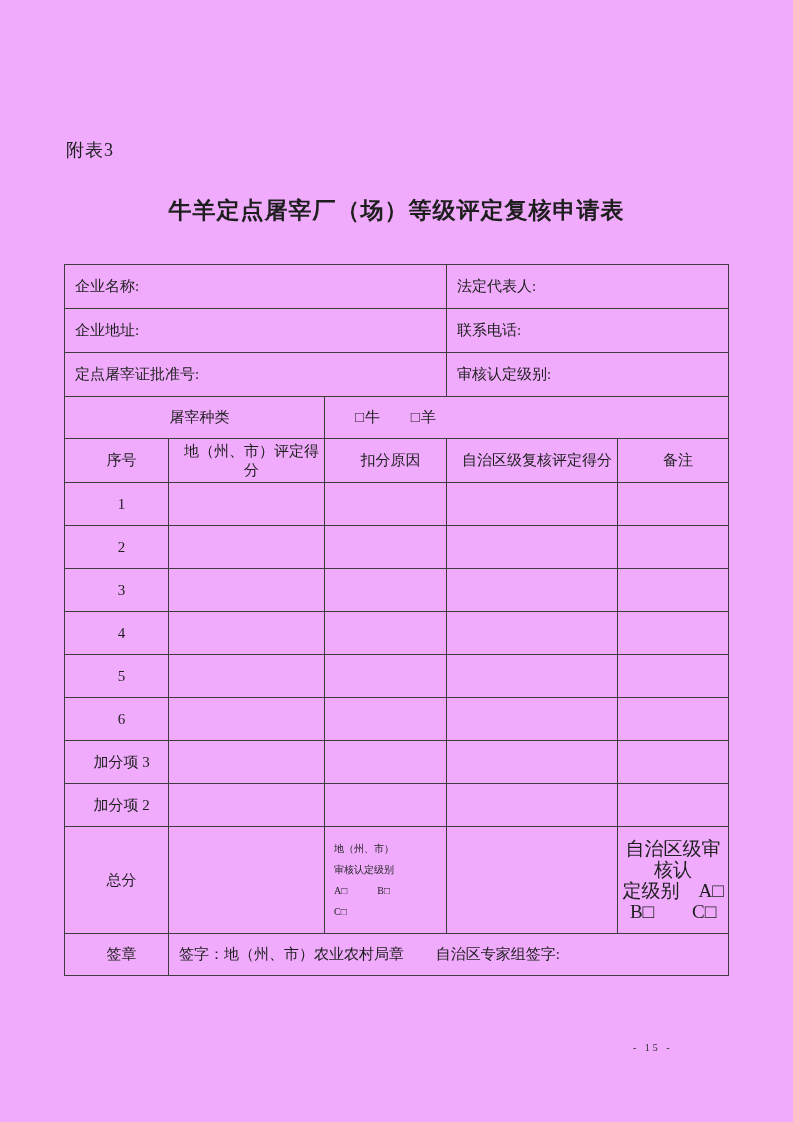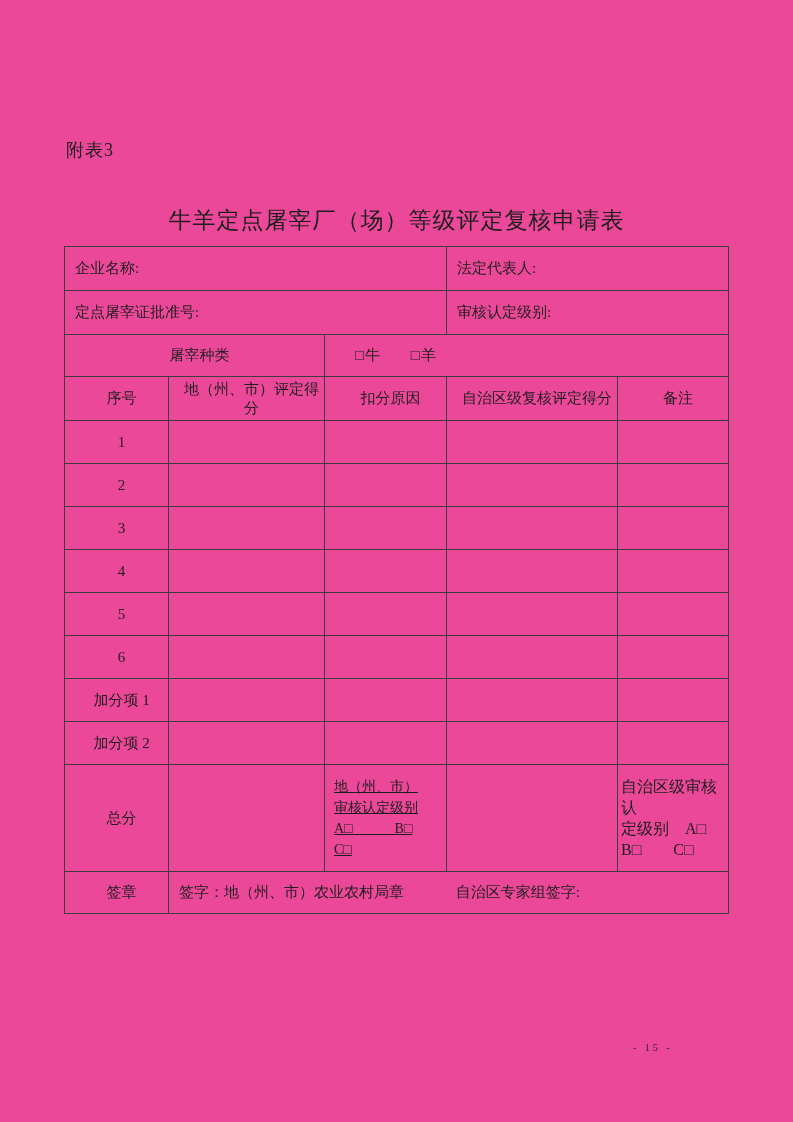--- a/index.html
+++ b/index.html
@@ -5,47 +5,47 @@
   html, body {
     margin: 0;
     padding: 0;
     background: #e8e8e8;
   }
   .page {
     position: relative;
     width: 793px;
     height: 1122px;
     margin: 0 auto;
-    background: #ec4899;
+    background: #f0abfc;
     color: #1e1e1e;
     font-family: "Liberation Serif", "DejaVu Serif", serif;
     overflow: hidden;
   }
   .appendix {
     position: absolute;
     left: 66px;
     top: 138px;
     font-size: 18px;
     letter-spacing: 1px;
   }
   .doc-title {
     position: absolute;
     left: 0;
     right: 0;
     top: 195px;
-    margin: 10px;
+    margin: 0;
     text-align: center;
     font-size: 23px;
-    font-weight: normal;
+    font-weight: bold;
     letter-spacing: 1px;
   }
   table.form-table {
     position: absolute;
     left: 64px;
-    top: 246px;
+    top: 264px;
     width: 664px;
     border-collapse: collapse;
     table-layout: fixed;
     font-size: 15px;
   }
   table.form-table td {
     border: 1px solid #3d3d3d;
     padding: 0 0 0 10px;
     vertical-align: middle;
     overflow: hidden;
@@ -62,37 +62,36 @@
   .r-sign td   { height: 41px; }
   .species-cell {
     padding-left: 30px !important;
   }
   .species-opt {
     display: inline-block;
     margin-right: 26px;
     letter-spacing: 1px;
   }
   .grade-cell-left {
-    font-size: 14px;
+    font-size: 10px;
     line-height: 21px;
     padding: 6px 4px 6px 9px !important;
-    text-decoration: underline;
   }
   .grade-cell-right {
-    font-size: 16px;
+    font-size: 19px;
     line-height: 21px;
-    text-align: left;
+    text-align: center;
     padding: 6px 3px !important;
     font-family: Liberation Serif, serif;
   }
   .sign-content span {
     display: inline-block;
   }
   .sign-right {
-    margin-left: 48px;
+    margin-left: 28px;
   }
   .page-number {
     position: absolute;
     left: 633px;
     top: 1042px;
     font-size: 10px;
     letter-spacing: 3px;
     color: #2a2a2a;
   }
 </style>
@@ -113,20 +112,24 @@
       <col style="width:171px">
       <col style="width:111px">
     </colgroup>
     <tbody>
 
       <tr class="r-info">
         <td colspan="3">企业名称:</td>
         <td colspan="2">法定代表人:</td>
       </tr>
 
+      <tr class="r-info">
+        <td colspan="3">企业地址:</td>
+        <td colspan="2">联系电话:</td>
+      </tr>
 
       <tr class="r-info">
         <td colspan="3">定点屠宰证批准号:</td>
         <td colspan="2">审核认定级别:</td>
       </tr>
 
       <tr class="r-species">
         <td colspan="2" class="c">屠宰种类</td>
         <td colspan="3" class="species-cell">
           <span class="species-opt"><span>□</span><span>牛</span></span>
@@ -184,21 +187,21 @@
 
       <tr class="r-score">
         <td class="c">6</td>
         <td></td>
         <td></td>
         <td></td>
         <td></td>
       </tr>
 
       <tr class="r-score">
-        <td class="c">加分项 1</td>
+        <td class="c">加分项 3</td>
         <td></td>
         <td></td>
         <td></td>
         <td></td>
       </tr>
 
       <tr class="r-score">
         <td class="c">加分项 2</td>
         <td></td>
         <td></td>

